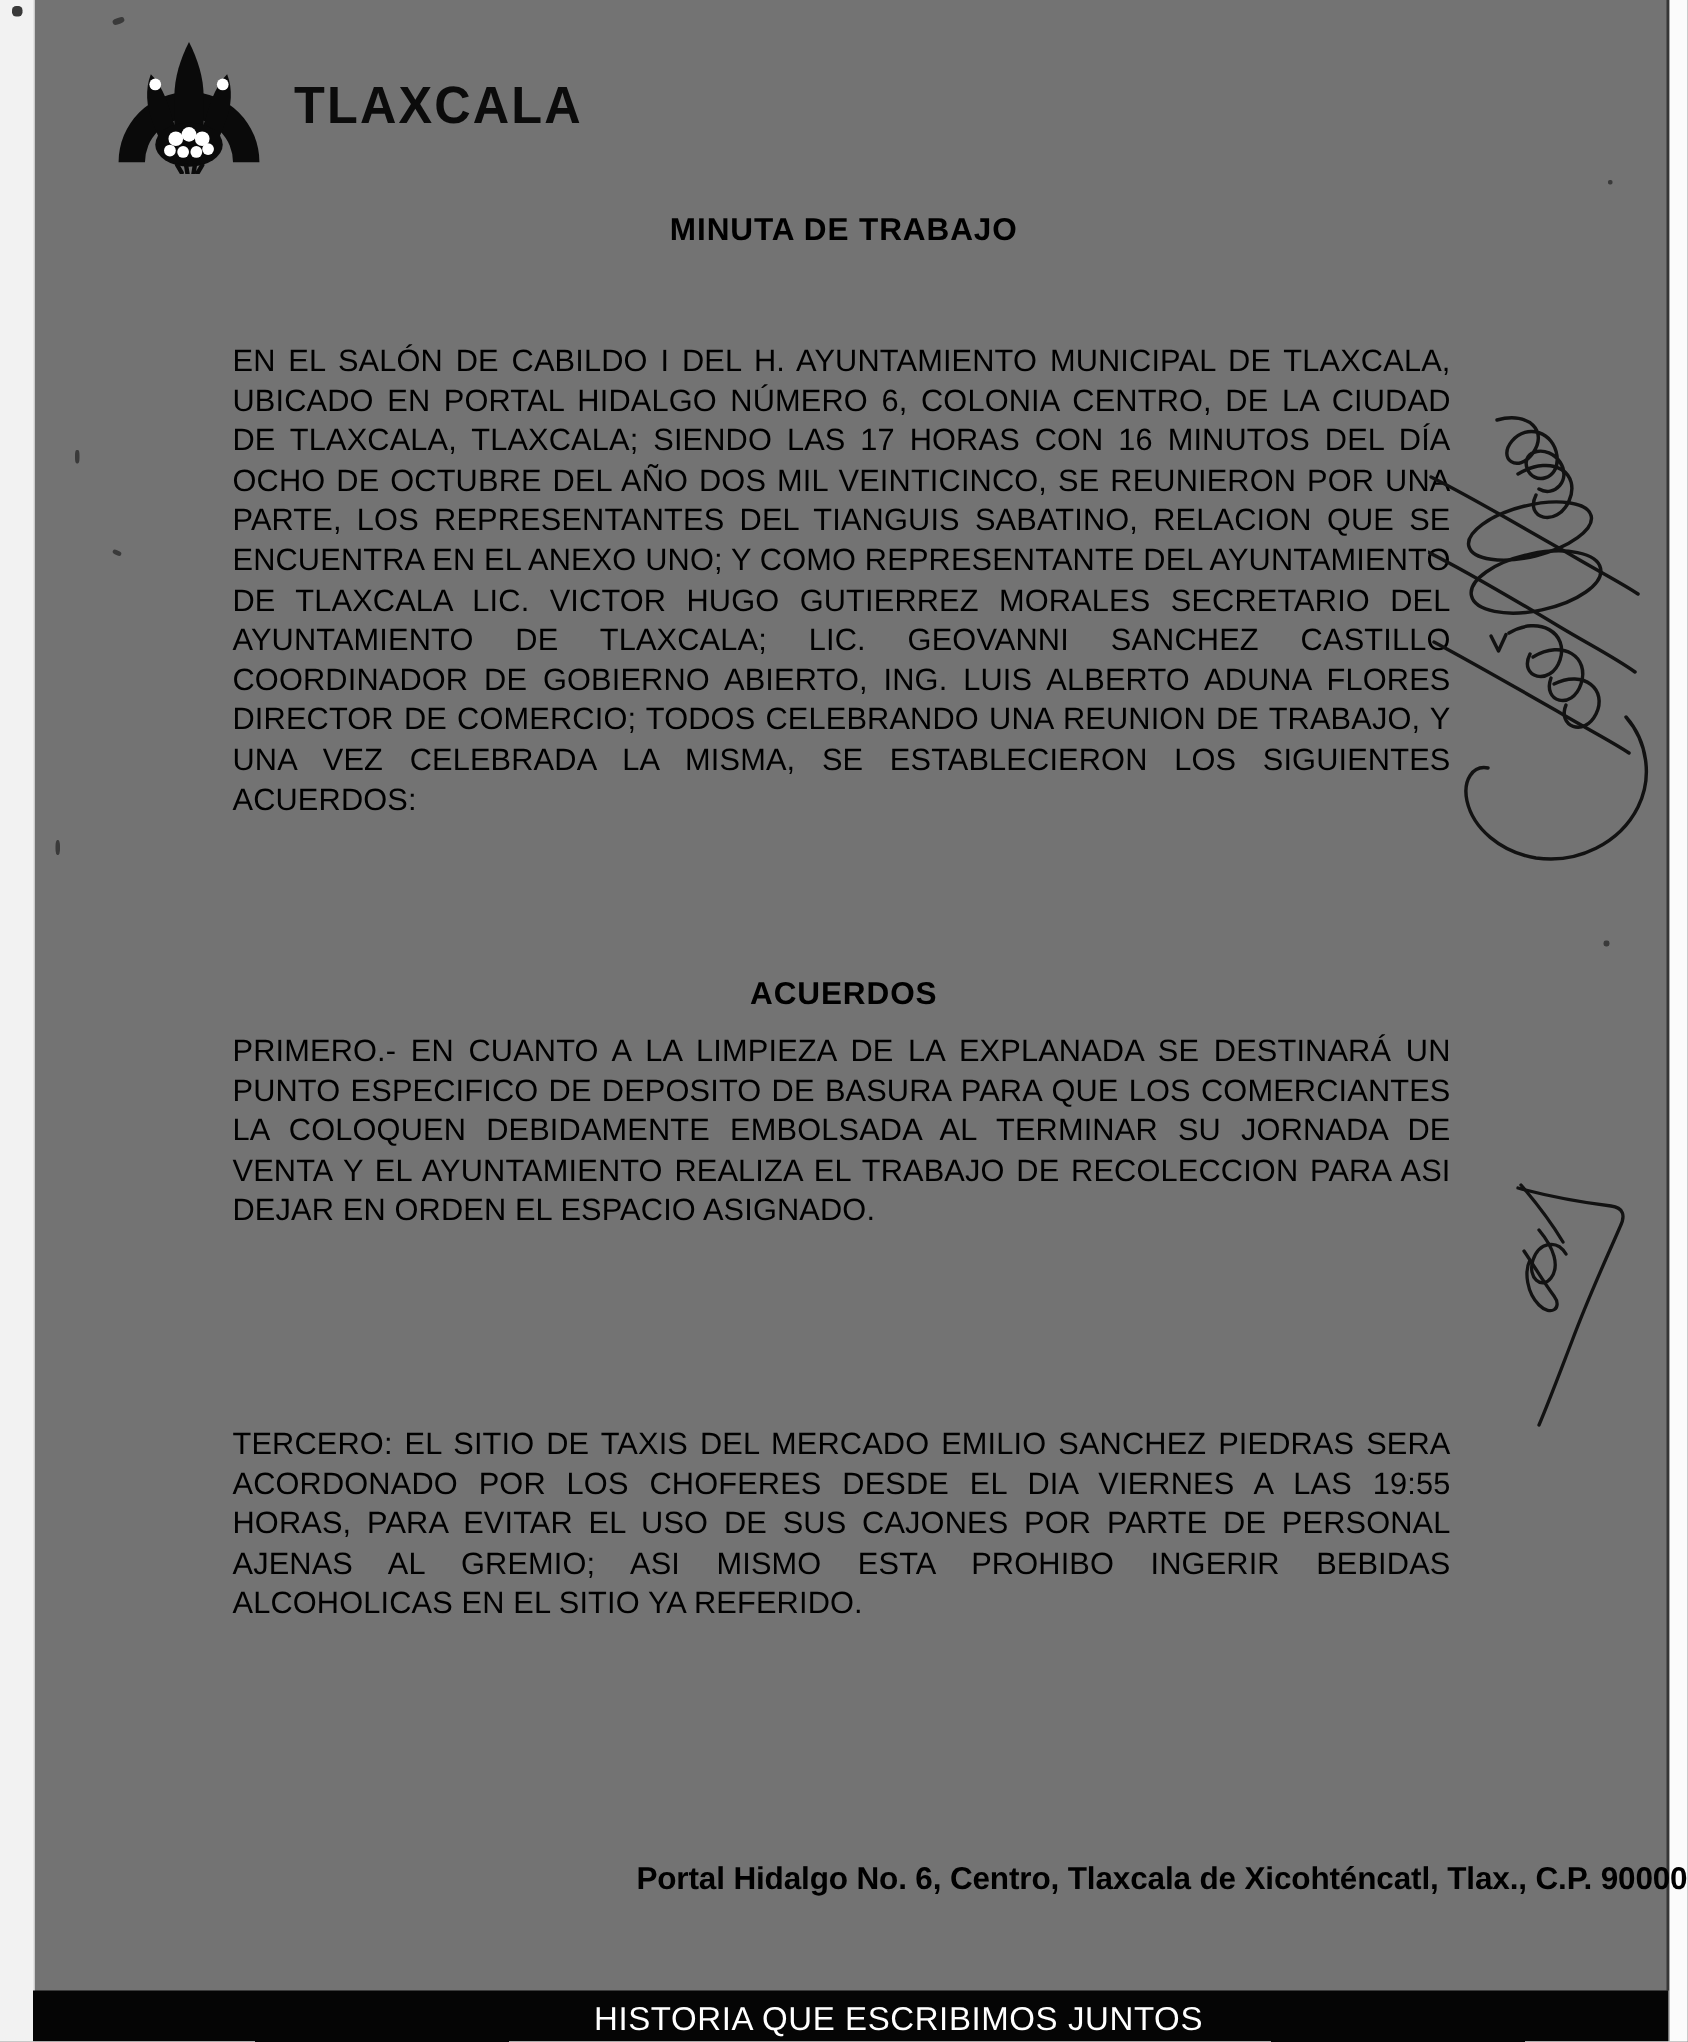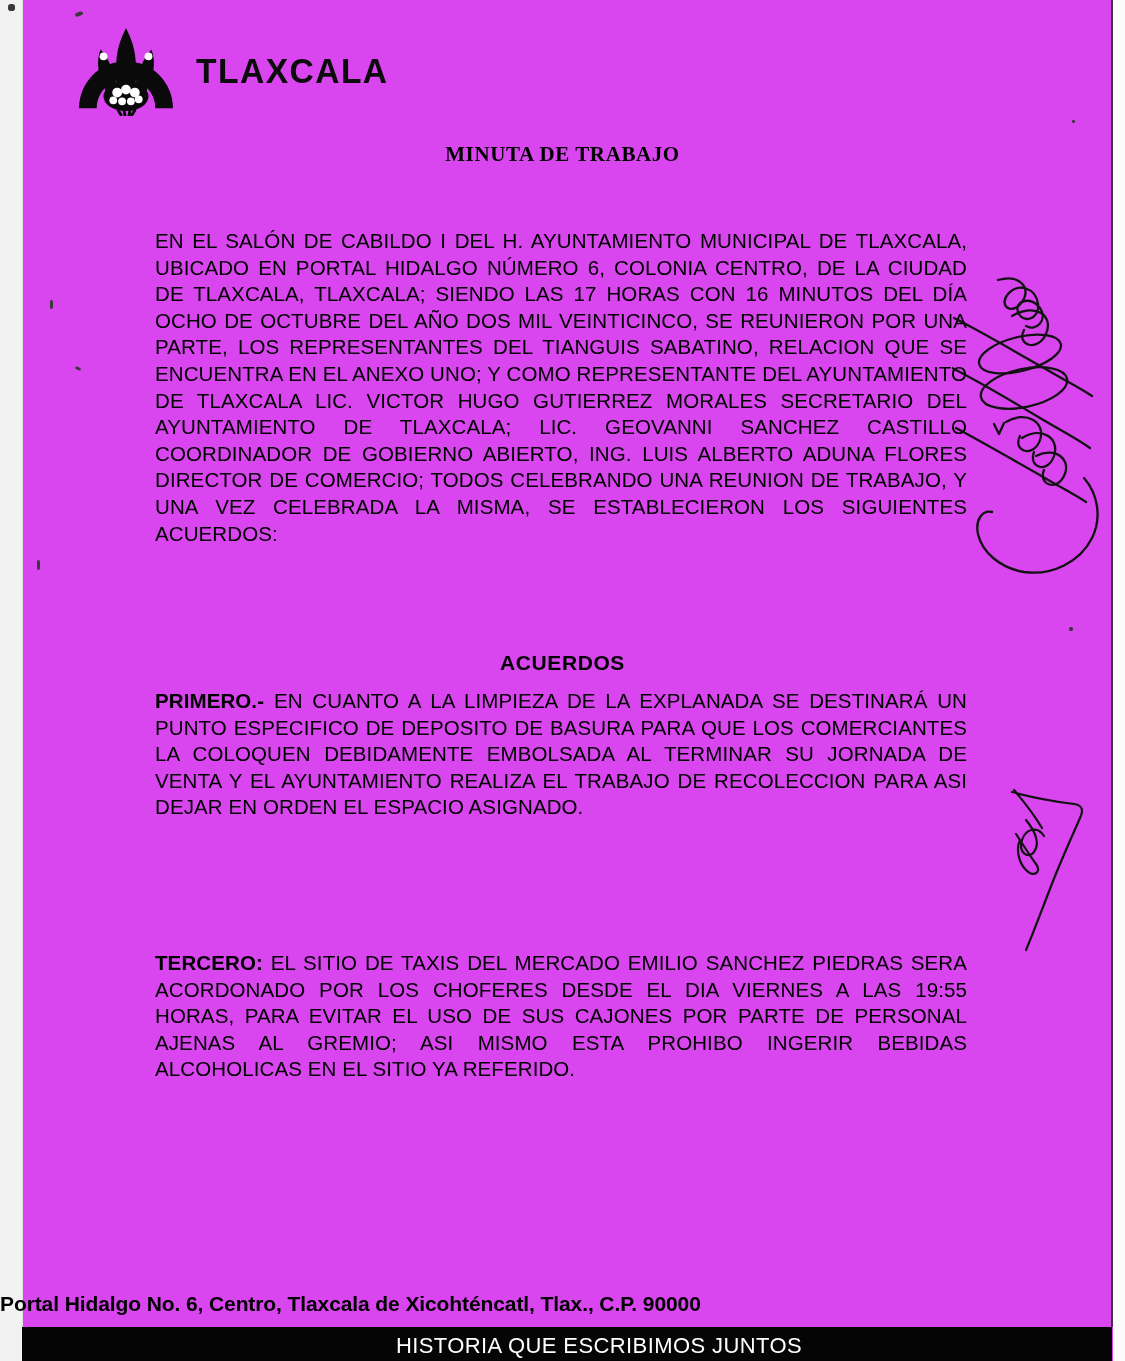--- a/index.html
+++ b/index.html
@@ -8,21 +8,21 @@
     background: #ffffff;
   }
   body {
     font-family: "Liberation Sans", sans-serif;
   }
 
   #page {
     position: relative;
     width: 1125px;
     height: 1361px;
-    background: #d946ef;
+    background: #737373;
     overflow: hidden;
   }
 
   
   .scan-left-strip {
     position: absolute;
     left: 0; top: 0;
     width: 22px; height: 1361px;
     background: #f2f2f2;
     border-right: 1px solid #e4e4e4;
@@ -71,21 +71,20 @@
   
   .doc-title {
     position: absolute;
     left: 0; top: 142px;
     width: 1125px;
     text-align: center;
     font-size: 21px;
     font-weight: 700;
     letter-spacing: .6px;
     color: #000;
-    font-family: Liberation Serif, serif;
   }
   .section-title {
     position: absolute;
     left: 0;
     width: 1125px;
     text-align: center;
     font-size: 21px;
     font-weight: 700;
     letter-spacing: .6px;
     color: #000;
@@ -98,29 +97,29 @@
     width: 812px;
     font-size: 20.5px;
     line-height: 26.6px;
     color: #000;
     text-align: justify;
     text-justify: inter-word;
     letter-spacing: .1px;
   }
   .para.last-left > :last-child { }
   .para b {
-    font-weight: 700;
+    font-weight: 400;
   }
 
   
   .footer-address {
     position: absolute;
-    left: 0; top: 1292px;
-    width: 1125px;
-    text-align: left;
+    left: 0; top: 1241px;
+    width: 1125px;
+    text-align: right;
     font-size: 21px;
     font-weight: 700;
     color: #000;
     letter-spacing: -.1px;
   }
   .footer-bar {
     position: absolute;
     left: 22px; top: 1327px;
     width: 1090px; height: 34px;
     background: #050505;

